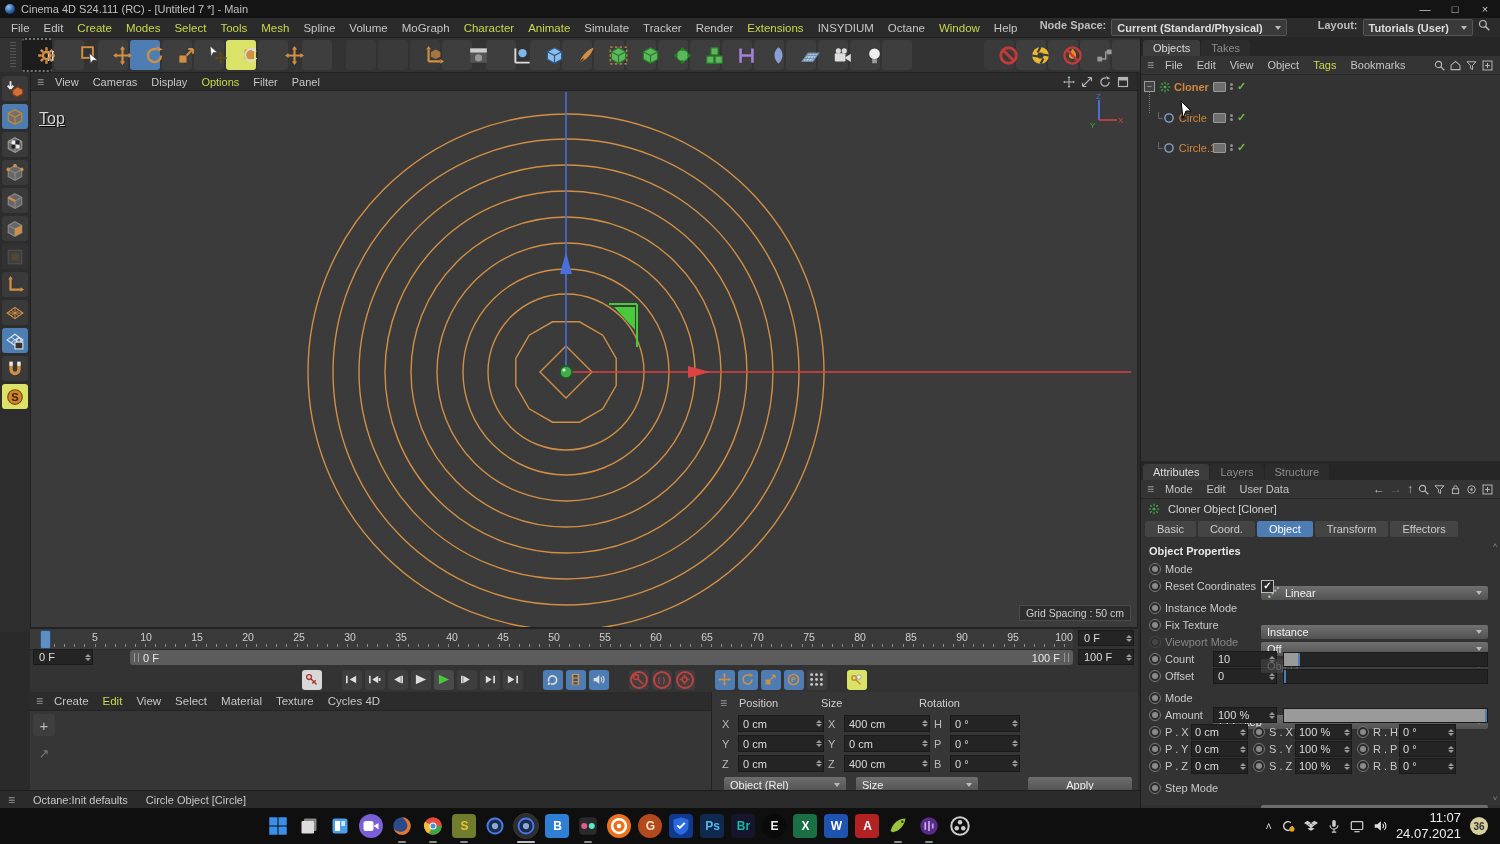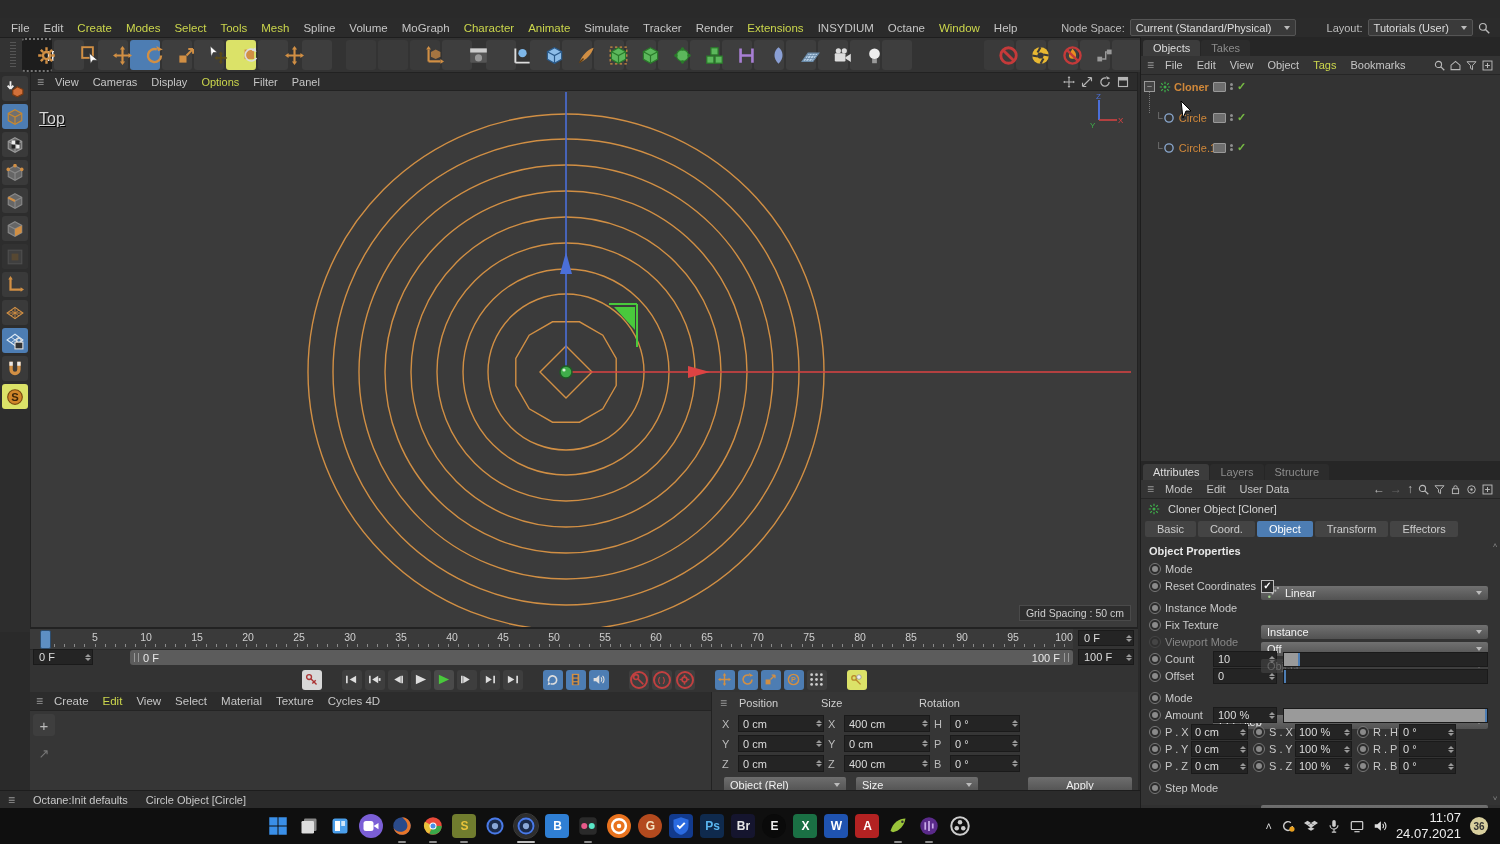--- a/index.html
+++ b/index.html
@@ -8,21 +8,21 @@
   svg{display:block;}
   
   .titlebar{position:absolute;top:0;left:0;right:0;height:18px;background:#141414;display:flex;align-items:center;gap:6px;padding-left:5px;color:#c0c0c0;font-size:11px;}
   .tb-ball{width:10px;height:10px;border-radius:50%;background:radial-gradient(circle at 35% 30%,#9fc4ec,#1d55a0 60%,#0a2a55);}
   .win-controls{margin-left:auto;display:flex;height:100%;}
   .win-btn{width:30px;height:100%;display:flex;align-items:center;justify-content:center;color:#cfcfcf;font-size:11px;}
   
   .menubar{position:absolute;top:18px;left:0;right:0;height:19px;background:#2b2b2b;border-bottom:1px solid #1e1e1e;display:flex;align-items:center;padding:0 4px;}
   .menu-item{padding:2px 7px;color:#c6c6c6;font-size:11.5px;white-space:nowrap;}
   .menu-item.hl{color:#ccd74c;}
-  .menubar-right{margin-left:auto;display:flex;align-items:center;gap:5px;padding-right:6px;}
+  .menubar-right{margin-left:auto;display:flex;align-items:flex-start;gap:5px;padding-right:6px;font-weight:bold;}
   .mb-label{color:#bdbdbd;}
   .mini-select{display:flex;align-items:center;gap:12px;background:#3a3a3a;border:1px solid #555;border-radius:2px;padding:0 5px;height:15px;color:#ddd;}
   .chev{width:0;height:0;border-left:3.5px solid transparent;border-right:3.5px solid transparent;border-top:4px solid #bbb;display:inline-block;}
   
   .toolbar{position:absolute;top:38px;left:0;width:1140px;height:34px;background:#333;display:flex;align-items:center;gap:2px;padding:0 2px 0 10px;}
   .grip{width:6px;height:26px;background:repeating-linear-gradient(to bottom,#555 0 1px,transparent 1px 3px);margin-right:4px;}
   .tbtn{width:30px;height:30px;background:#3e3e3e;border-radius:3px;display:flex;align-items:center;justify-content:center;color:#d18f44;position:relative;flex:none;}
   .tbtn svg{width:19px;height:19px;}
   .tbtn.active-blue{background:#4d7db3;}
   .tbtn.active-yellow{background:#dbe268;color:#5a4a18;}
@@ -149,20 +149,29 @@
   .tray-clock{text-align:right;font-size:13px;line-height:1.25;color:#eee;}
   .tray-badge{width:18px;height:18px;border-radius:50%;background:#d8cf9e;color:#333;display:flex;align-items:center;justify-content:center;font-size:10px;font-weight:bold;}
   
   .cursor{position:absolute;z-index:50;pointer-events:none;}
 </style>
 </head>
 <body>
 
 <div id="window">
 
+  <div class="titlebar">
+    <span class="tb-ball"></span>
+    <span>Cinema 4D S24.111 (RC) - [Untitled 7 *] - Main</span>
+    <div class="win-controls">
+      <span class="win-btn">—</span>
+      <span class="win-btn">□</span>
+      <span class="win-btn">×</span>
+    </div>
+  </div>
 
   <div class="menubar">
     <div style="display:flex">
 
     <span class="menu-item">File</span>
         <span class="menu-item">Edit</span>
         <span class="menu-item hl">Create</span>
         <span class="menu-item hl">Modes</span>
         <span class="menu-item hl">Select</span>
         <span class="menu-item hl">Tools</span>
@@ -1587,21 +1596,21 @@
             </svg>
           </span>
           <span></span>
         </div>
 
         <div class="tk-icon" style="background: rgb(15, 42, 77); color: rgb(90, 182, 240);">
           <span></span>
           <span>Ps</span>
         </div>
 
-        <div class="tk-icon" style="background: rgb(21, 21, 46); color: #e5e5e5;">
+        <div class="tk-icon" style="background: rgb(21, 21, 46); color: #14b8a6;">
           <span></span>
           <span>Br</span>
         </div>
 
         <div class="tk-icon round" style="background: rgb(10, 10, 10); color: rgb(238, 238, 238);">
           <span></span>
           <span>E</span>
         </div>
 
         <div class="tk-icon" style="background: rgb(26, 112, 68); color: rgb(255, 255, 255);">

